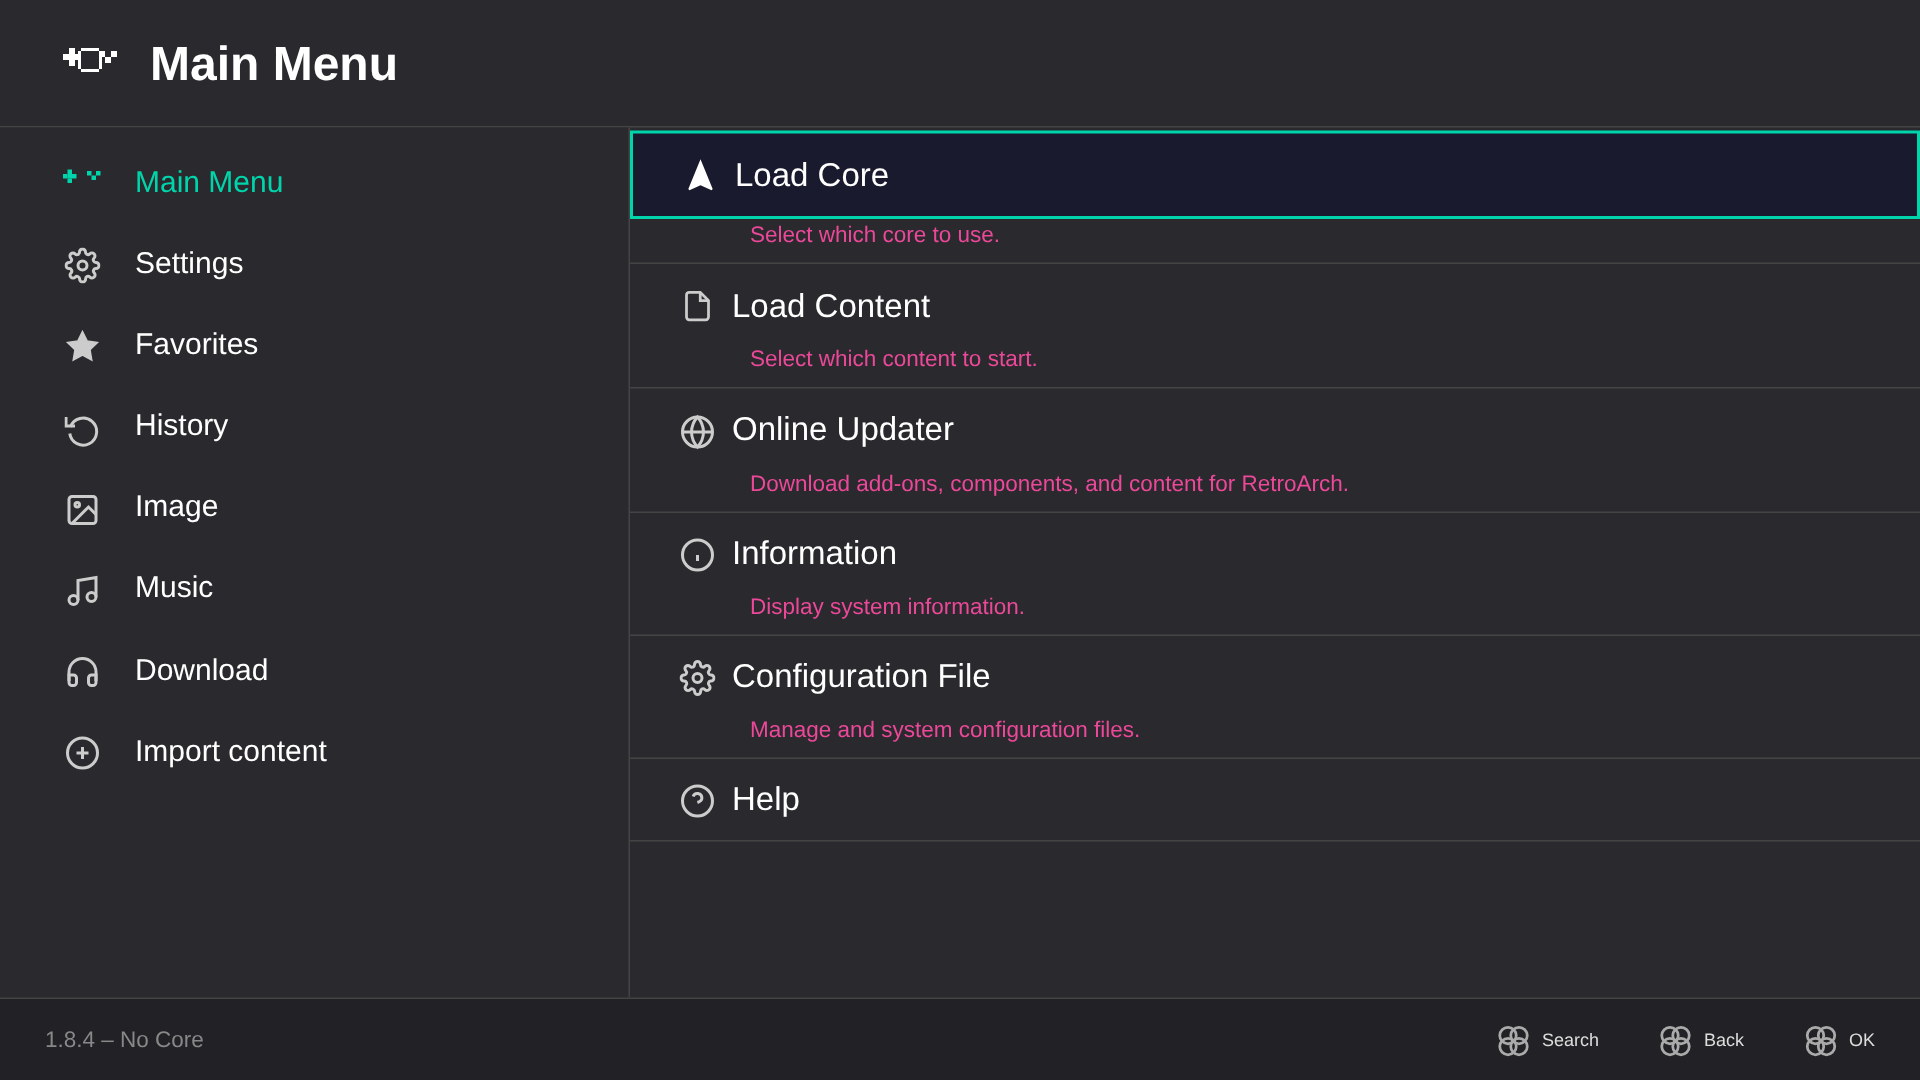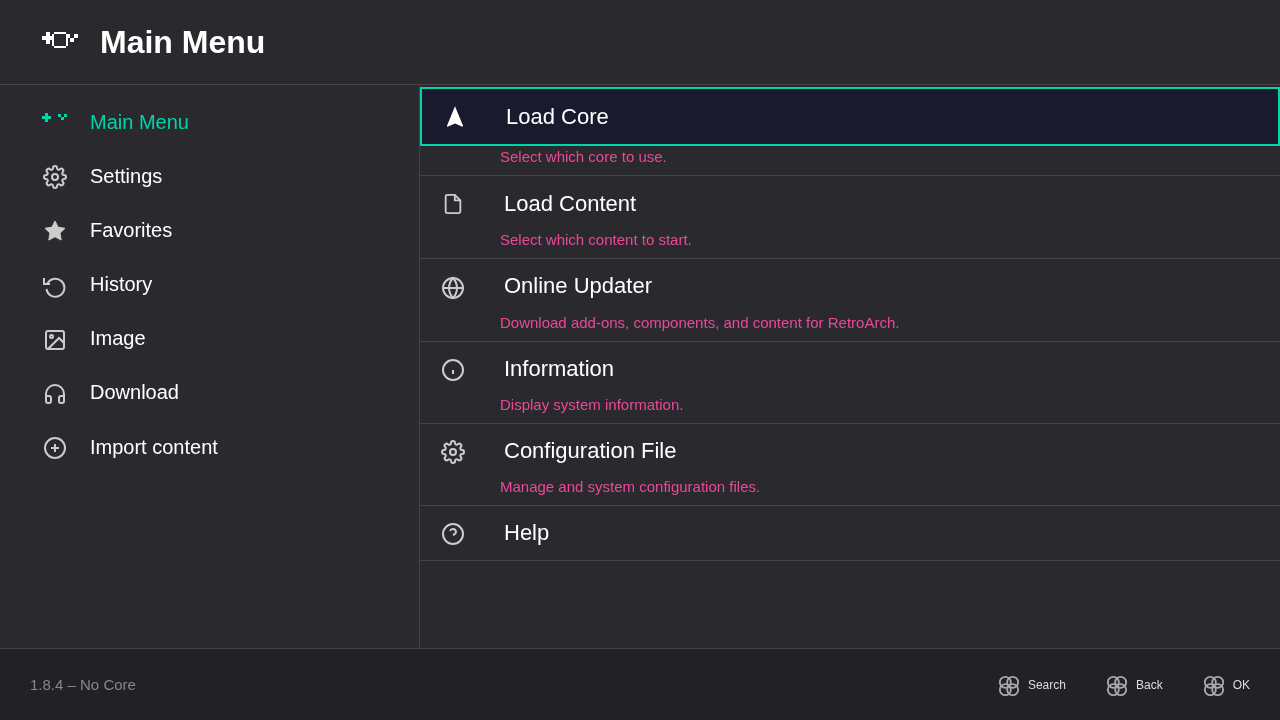--- a/index.html
+++ b/index.html
@@ -89,22 +89,22 @@
       overflow: hidden;
     }
 
     .menu-item {
       border-bottom: 1px solid #444;
     }
 
     .menu-item-row {
       display: flex;
       align-items: center;
-      padding: 14px 18px;
-      gap: 36px;
+      padding: 14px 30px;
+      gap: 8px;
       cursor: pointer;
     }
 
     .menu-item-row.selected {
       background: #1a1a2e;
       border: 2px solid #00d4aa;
       margin: 2px 0;
     }
 
     .menu-item-icon {
@@ -126,21 +126,21 @@
       color: #ec4899;
       padding: 0 30px 10px 80px;
     }
 
     
     .footer {
       position: absolute;
       bottom: 0;
       left: 0;
       right: 0;
-      height: 72px;
+      height: 55px;
       background: #222226;
       border-top: 1px solid #444;
       display: flex;
       align-items: center;
       justify-content: space-between;
       padding: 0 30px;
     }
 
     .footer-version {
       font-size: 15px;
@@ -252,20 +252,30 @@
       <span class="sidebar-item-icon">
         <svg width="24" height="24" viewBox="0 0 24 24" fill="none" stroke="#ccc" stroke-width="2">
           <rect x="3" y="3" width="18" height="18" rx="2" ry="2"></rect>
           <circle cx="8.5" cy="8.5" r="1.5"></circle>
           <polyline points="21,15 16,10 5,21"></polyline>
         </svg>
       </span>
       <span class="sidebar-item-label">Image</span>
     </div>
 
+    <div class="sidebar-item">
+      <span class="sidebar-item-icon">
+        <svg width="24" height="24" viewBox="0 0 24 24" fill="none" stroke="#ccc" stroke-width="2">
+          <path d="M9 18V5l12-2v13"></path>
+          <circle cx="6" cy="18" r="3"></circle>
+          <circle cx="18" cy="16" r="3"></circle>
+        </svg>
+      </span>
+      <span class="sidebar-item-label">Music</span>
+    </div>
 
     <div class="sidebar-item">
       <span class="sidebar-item-icon">
         <svg width="24" height="24" viewBox="0 0 24 24" fill="none" stroke="#ccc" stroke-width="2">
           <path d="M3 18v-6a9 9 0 0 1 18 0v6"></path>
           <path d="M21 19a2 2 0 0 1-2 2h-1a2 2 0 0 1-2-2v-3a2 2 0 0 1 2-2h3z"></path>
           <path d="M3 19a2 2 0 0 0 2 2h1a2 2 0 0 0 2-2v-3a2 2 0 0 0-2-2H3z"></path>
         </svg>
       </span>
       <span class="sidebar-item-label">Download</span>

